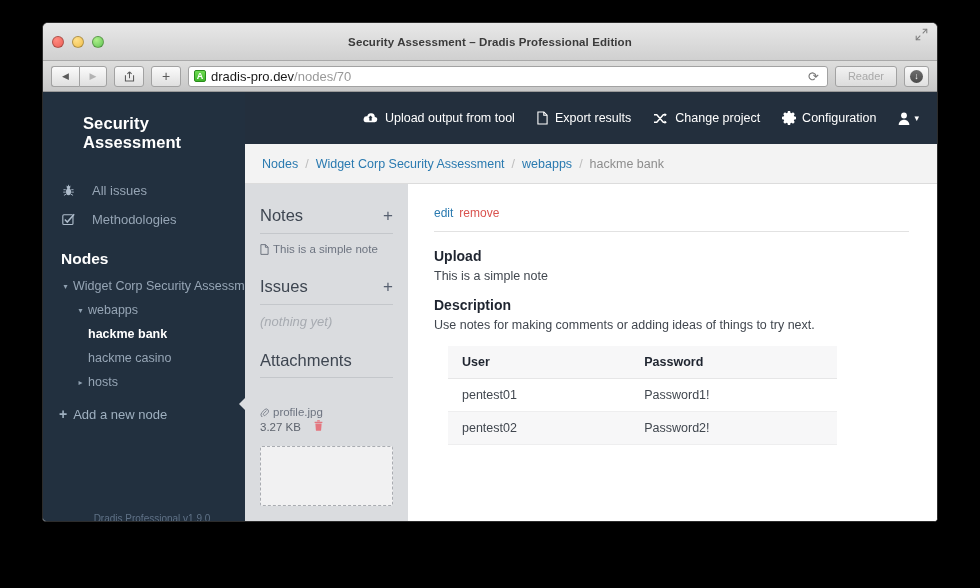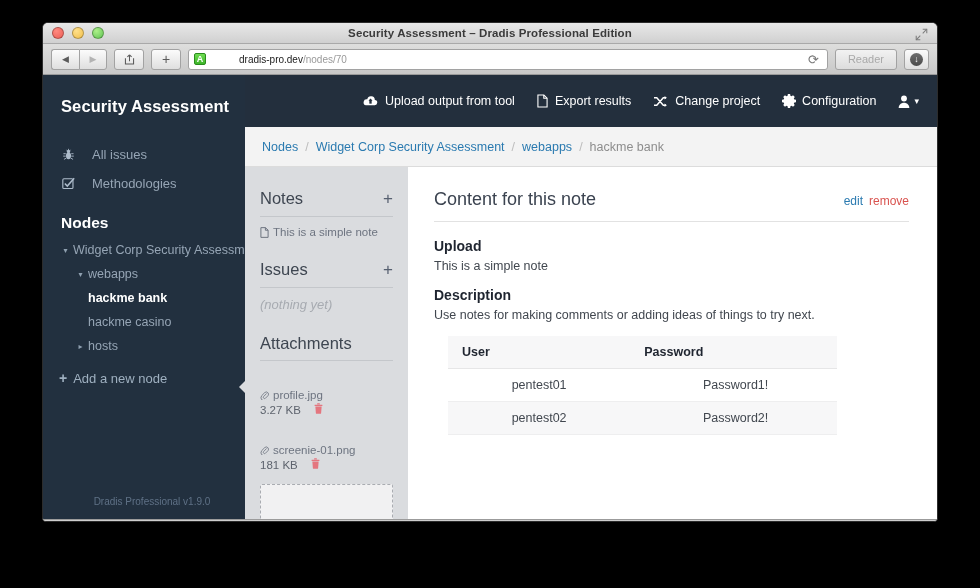--- a/index.html
+++ b/index.html
@@ -17,21 +17,21 @@
     width: 896px; height: 500px;
     background: #dcdcdc;
     border-radius: 6px 6px 4px 4px;
     box-shadow: 0 6px 22px rgba(0,0,0,0.55);
     overflow: hidden;
     border: 1px solid #2c2c2c;
   }
 
   
   .titlebar {
-    height: 21px;
+    height: 38px;
     background: linear-gradient(#e8e8e8, #d0d0d0);
     border-bottom: 1px solid #a9a9a9;
     position: relative;
     display: flex; align-items: center;
   }
   .traffic { display: flex; gap: 8px; margin-left: 9px; }
   .light { width: 12px; height: 12px; border-radius: 50%; border: 1px solid rgba(0,0,0,0.28); }
   .light.red { background: radial-gradient(circle at 35% 30%, #ff8a80, #ec5f56); }
   .light.yellow { background: radial-gradient(circle at 35% 30%, #ffe08a, #f0bf4c); }
   .light.green { background: radial-gradient(circle at 35% 30%, #aef08a, #61c454); }
@@ -77,21 +77,21 @@
   }
   .favicon {
     width: 12px; height: 12px;
     background: linear-gradient(#6fdc52, #3eb52a);
     border: 1px solid #2a8c1c;
     border-radius: 2px;
     color: #fff; font-size: 9px; font-weight: bold;
     display: flex; align-items: center; justify-content: center;
     line-height: 1;
   }
-  .url-text { font-size: 10px; color: #1a1a1a; white-space: nowrap; margin-left: 28px; }
+  .url-text { font-size: 13px; color: #1a1a1a; white-space: nowrap; }
   .url-text .path { color: #999; }
   .reload-icon { margin-left: auto; font-size: 13px; color: #777; padding-right: 3px; }
   .reader-btn {
     height: 21px; padding: 0 12px;
     background: linear-gradient(#f2f2f2, #dcdcdc);
     border: 1px solid #a2a2a2; border-radius: 3px;
     font-size: 11px; color: #a9a9a9;
     display: flex; align-items: center;
   }
   .dl-btn {
@@ -120,20 +120,21 @@
   .sidebar {
     width: 202px;
     background: #22303f;
     flex-shrink: 0;
     position: relative;
   }
   .brand {
     color: #fff; font-size: 16.5px; font-weight: bold;
     padding: 22px 0 0 18px;
     letter-spacing: 0.1px;
+    margin-left: 22px;
   }
   .side-nav { margin-top: 24px; }
   .side-nav-item {
     display: flex; align-items: center; gap: 16px;
     padding: 7px 18px;
     color: #96a5b5; font-size: 13px;
   }
   .side-nav-item .ico { width: 15px; display: flex; justify-content: center; color: #aebccb; }
   .side-title {
     color: #fff; font-size: 15.5px; font-weight: bold;
@@ -261,21 +262,20 @@
   table.note-table th {
     text-align: left; font-weight: bold; color: #1f2530;
     padding: 9px 10px 9px 14px;
     background: #f7f7f8;
     border-bottom: 1px solid #e6e6e7;
   }
   table.note-table td {
     padding: 9px 10px 9px 14px;
     color: #41474f;
     border-bottom: 1px solid #eeeeef;
-    text-align: center;
   }
   table.note-table tr.alt td { background: #f7f7f8; }
   table.note-table th.c2, table.note-table td.c2 { padding-left: 18px; }
 
   
   .bottombar {
     height: 22px;
     background: linear-gradient(#cfcfcf, #bfbfbf);
     border-top: 1px solid #9b9b9b;
   }
@@ -485,46 +485,27 @@
                 <span class="trash">
                   <svg width="9" height="11" viewBox="0 0 10 12" fill="#e4767f">
                     <rect x="0.6" y="1.8" width="8.8" height="1.4" rx="0.4"></rect>
                     <rect x="3.4" y="0.2" width="3.2" height="1.4" rx="0.4"></rect>
                     <path d="M1.5 3.7h7l-.6 7.6a.7.7 0 0 1-.7.6H2.8a.7.7 0 0 1-.7-.6z"></path>
                   </svg>
                 </span>
               </div>
             </div>
 
-            <div>
-              <div class="att-name">
-                <svg width="9" height="10" viewBox="0 0 10 12" fill="none" stroke="#6d7480" stroke-width="1">
-                  <path d="M7.6 4.1L3.9 7.9a1.5 1.5 0 0 0 2.1 2.1l3.2-3.2a2.7 2.7 0 0 0-3.8-3.8L1.6 6.8a4 4 0 0 0 5.6 5.6"></path>
-                </svg>
-                <span>screenie-01.png</span>
-              </div>
-              <div class="att-meta">
-                <span>181 KB</span>
-                <span class="trash">
-                  <svg width="9" height="11" viewBox="0 0 10 12" fill="#e4767f">
-                    <rect x="0.6" y="1.8" width="8.8" height="1.4" rx="0.4"></rect>
-                    <rect x="3.4" y="0.2" width="3.2" height="1.4" rx="0.4"></rect>
-                    <path d="M1.5 3.7h7l-.6 7.6a.7.7 0 0 1-.7.6H2.8a.7.7 0 0 1-.7-.6z"></path>
-                  </svg>
-                </span>
-              </div>
-            </div>
 
             <div class="dropzone"></div>
           </div>
         </div>
 
         <div class="main-pane">
           <div class="main-head">
-            <div class="main-title">Content for this note</div>
             <div class="main-actions">
               <span class="edit">edit</span><span class="remove">remove</span>
             </div>
           </div>
           <div class="main-rule"></div>
 
           <div class="fld-label">Upload</div>
           <div class="fld-value">This is a simple note</div>
 
           <div class="fld-label">Description</div>

